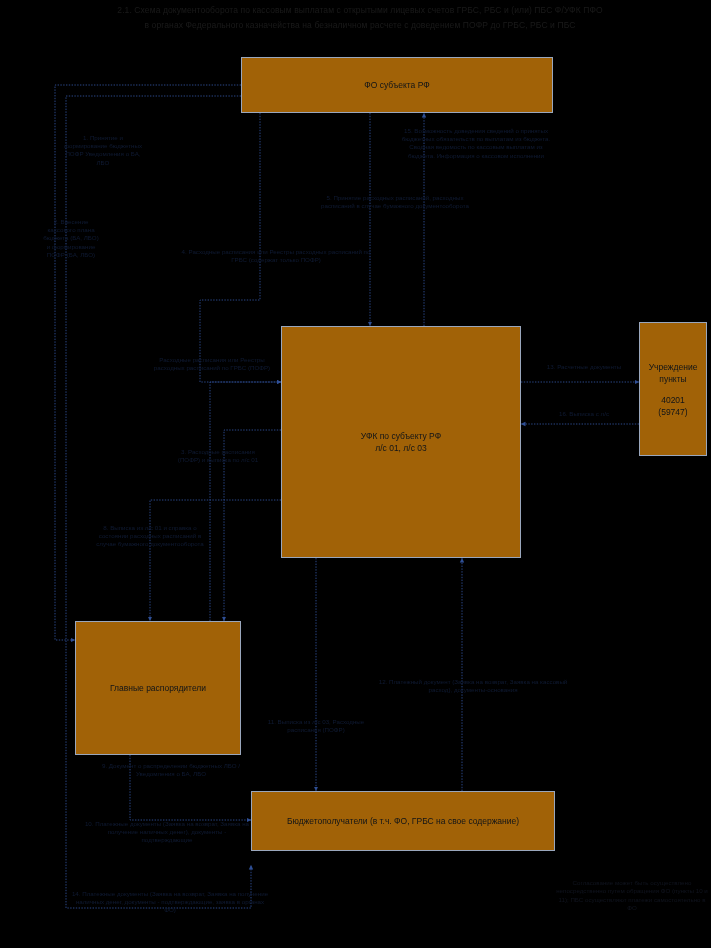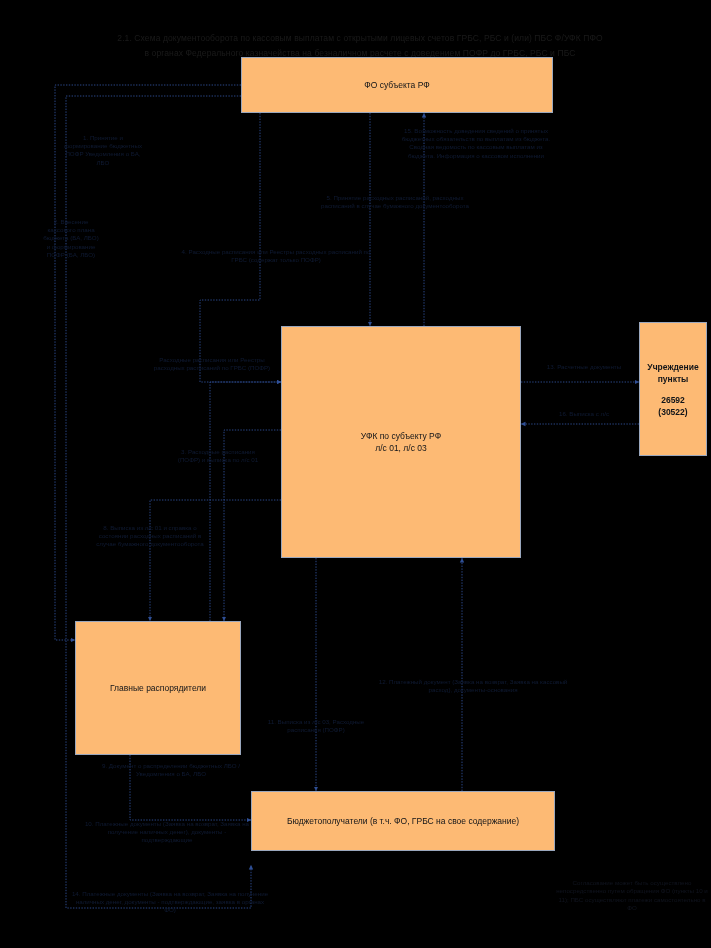--- a/index.html
+++ b/index.html
@@ -28,43 +28,43 @@
     position: absolute;
     left: 40px;
     top: 4px;
     width: 640px;
     text-align: center;
     color: #1a1a1a;
     font-size: 8.5px;
     line-height: 12px;
     letter-spacing: .1px;
   }
-  .title-block .t-main { display: block; margin-top: 28px; }
+  .title-block .t-main { display: block; }
   .title-block .t-sub  { display: block; margin-top: 3px; }
 
   
   .node {
     position: absolute;
-    background: #fdba74;
+    background: #a16207;
     border: 1px solid #9aa7bd;
     box-sizing: border-box;
     display: flex;
     align-items: center;
     justify-content: center;
     text-align: center;
     color: #111418;
     font-size: 8.5px;
     line-height: 12px;
     padding: 3px;
   }
   .node span { display: block; }
 
   #node-fo      { left: 241px; top: 57px;  width: 312px; height: 56px; }
   #node-ufk     { left: 281px; top: 326px; width: 240px; height: 232px; text-align: center; }
-  #node-bank    { left: 639px; top: 322px; width: 68px;  height: 134px; font-weight: bold; }
+  #node-bank    { left: 639px; top: 322px; width: 68px;  height: 134px; }
   #node-grbs    { left: 75px;  top: 621px; width: 166px; height: 134px; align-items: center; }
   #node-pbs     { left: 251px; top: 791px; width: 304px; height: 60px; }
 
   
   .edge-label {
     position: absolute;
     color: #0f1a33;
     font-size: 6.2px;
     line-height: 8.2px;
     text-align: center;
@@ -157,22 +157,22 @@
     <span>УФК по субъекту РФ</span>
     <span>л/с 01, л/с 03</span>
   </div>
 </div>
 
 <div class="node" id="node-bank">
   <div>
     <span>Учреждение</span>
     <span>пункты</span>
     <span style="display:block;height:9px"></span>
-    <span>26592</span>
-    <span>(30522)</span>
+    <span>40201</span>
+    <span>(59747)</span>
   </div>
 </div>
 
 <div class="node" id="node-grbs">
   <span>Главные распорядители</span>
 </div>
 
 <div class="node" id="node-pbs">
   <span>Бюджетополучатели (в т.ч. ФО, ГРБС на свое содержание)</span>
 </div>

